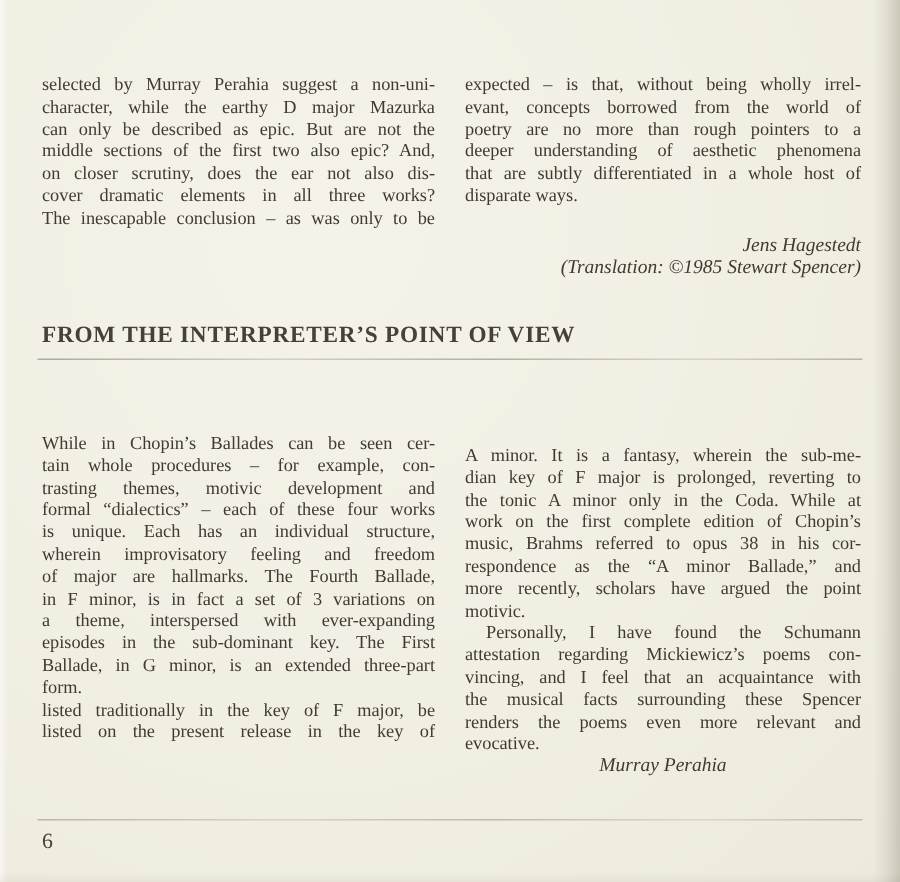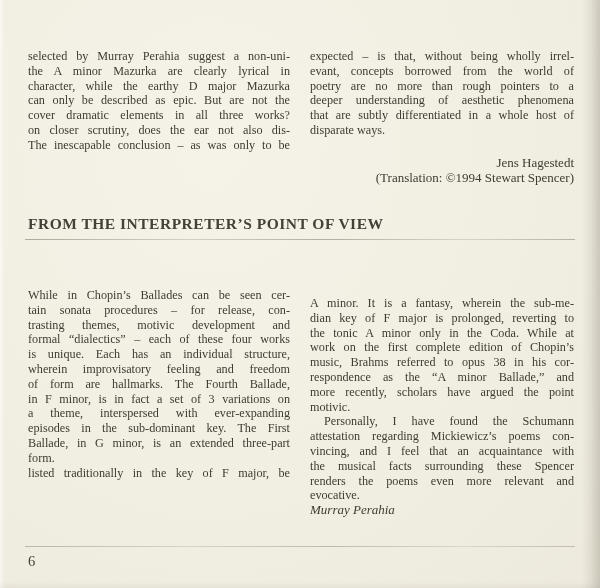--- a/index.html
+++ b/index.html
@@ -28,25 +28,26 @@
   }
   .line.end { text-align-last: left; }
   .line.indent { text-indent: 14px; }
   #col1-top  { left: 28px;  top: 27px;  width: 262px; }
   #col2-top  { left: 310px; top: 27px;  width: 264px; }
   #col1-main { left: 28px;  top: 266px; width: 262px; }
   #col2-main { left: 310px; top: 274px; width: 264px; }
   .sig-block {
     margin-top: 17px;
     text-align: right;
+    font-style: italic;
     font-size: 13px;
     line-height: 15.5px;
   }
   .sig-inline {
-    text-align: left;
+    text-align: center;
     font-style: italic;
     font-size: 13px;
     line-height: 14.8px;
   }
   .section-heading {
     position: absolute;
     left: 28px; top: 215px;
     font-size: 15.5px;
     font-weight: bold;
     letter-spacing: 0.5px;
@@ -87,62 +88,63 @@
   }
 </style>
 </head>
 <body>
 
 <div class="page">
 
   <div class="col" id="col1-top">
     <div>
         <div class="line">selected by Murray Perahia suggest a non-uni-</div>
-        <div class="line">the A minor Mazurka are clearly lyrical in</div>
         <div class="line">character, while the earthy D major Mazurka</div>
         <div class="line">can only be described as epic. But are not the</div>
+        <div class="line">middle sections of the first two also epic? And,</div>
+        <div class="line">on closer scrutiny, does the ear not also dis-</div>
         <div class="line">cover dramatic elements in all three works?</div>
-        <div class="line">on closer scrutiny, does the ear not also dis-</div>
         <div class="line">The inescapable conclusion – as was only to be</div>
       </div>
   </div>
 
   <div class="col" id="col2-top">
     <div>
         <div class="line">expected – is that, without being wholly irrel-</div>
         <div class="line">evant, concepts borrowed from the world of</div>
         <div class="line">poetry are no more than rough pointers to a</div>
         <div class="line">deeper understanding of aesthetic phenomena</div>
         <div class="line">that are subtly differentiated in a whole host of</div>
         <div class="line end">disparate ways.</div>
       </div>
     <div class="sig-block">
       <div>Jens Hagestedt</div>
-      <div>(Translation: ©1994 Stewart Spencer)</div>
+      <div>(Translation: ©1985 Stewart Spencer)</div>
     </div>
   </div>
 
   <div class="section-heading">FROM THE INTERPRETER’S POINT OF VIEW</div>
   <div class="rule" id="rule-heading"></div>
 
   <div class="col" id="col1-main">
     <div>
         <div class="line">While in Chopin’s Ballades can be seen cer-</div>
-        <div class="line">tain sonata procedures – for release, con-</div>
+        <div class="line">tain whole procedures – for example, con-</div>
         <div class="line">trasting themes, motivic development and</div>
         <div class="line">formal “dialectics” – each of these four works</div>
         <div class="line">is unique. Each has an individual structure,</div>
         <div class="line">wherein improvisatory feeling and freedom</div>
-        <div class="line">of form are hallmarks. The Fourth Ballade,</div>
+        <div class="line">of major are hallmarks. The Fourth Ballade,</div>
         <div class="line">in F minor, is in fact a set of 3 variations on</div>
         <div class="line">a theme, interspersed with ever-expanding</div>
         <div class="line">episodes in the sub-dominant key. The First</div>
         <div class="line">Ballade, in G minor, is an extended three-part</div>
         <div class="line end">form.</div>
         <div class="line">listed traditionally in the key of F major, be</div>
+        <div class="line">listed on the present release in the key of</div>
       </div>
   </div>
 
   <div class="col" id="col2-main">
     <div>
         <div class="line">A minor. It is a fantasy, wherein the sub-me-</div>
         <div class="line">dian key of F major is prolonged, reverting to</div>
         <div class="line">the tonic A minor only in the Coda. While at</div>
         <div class="line">work on the first complete edition of Chopin’s</div>
         <div class="line">music, Brahms referred to opus 38 in his cor-</div>

